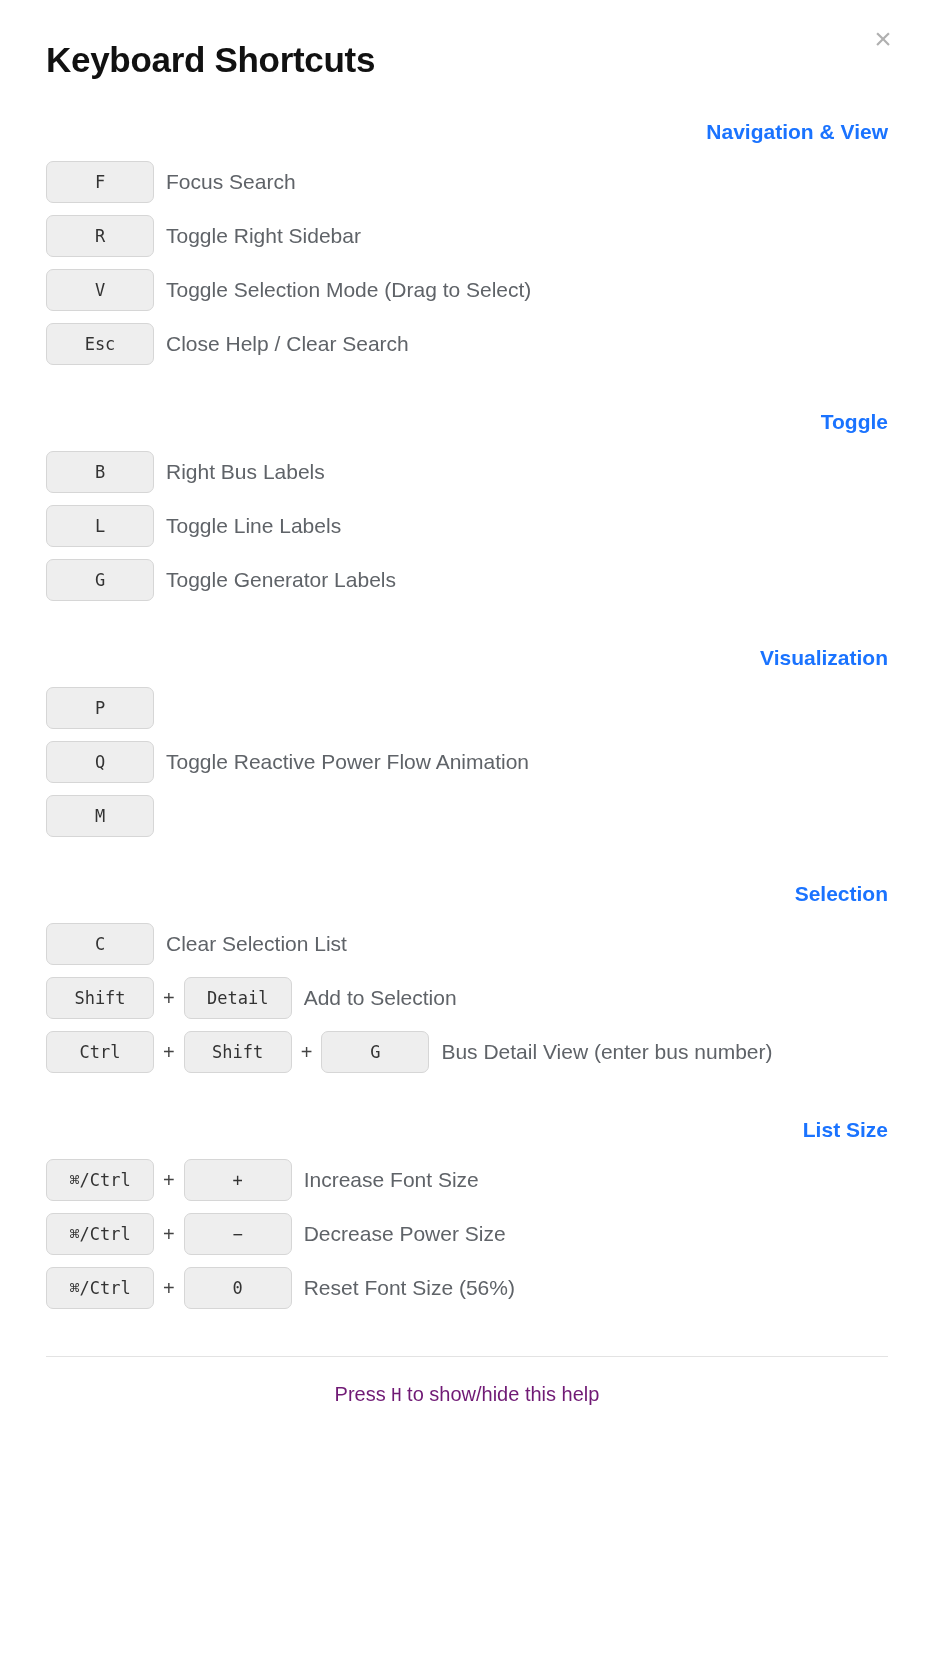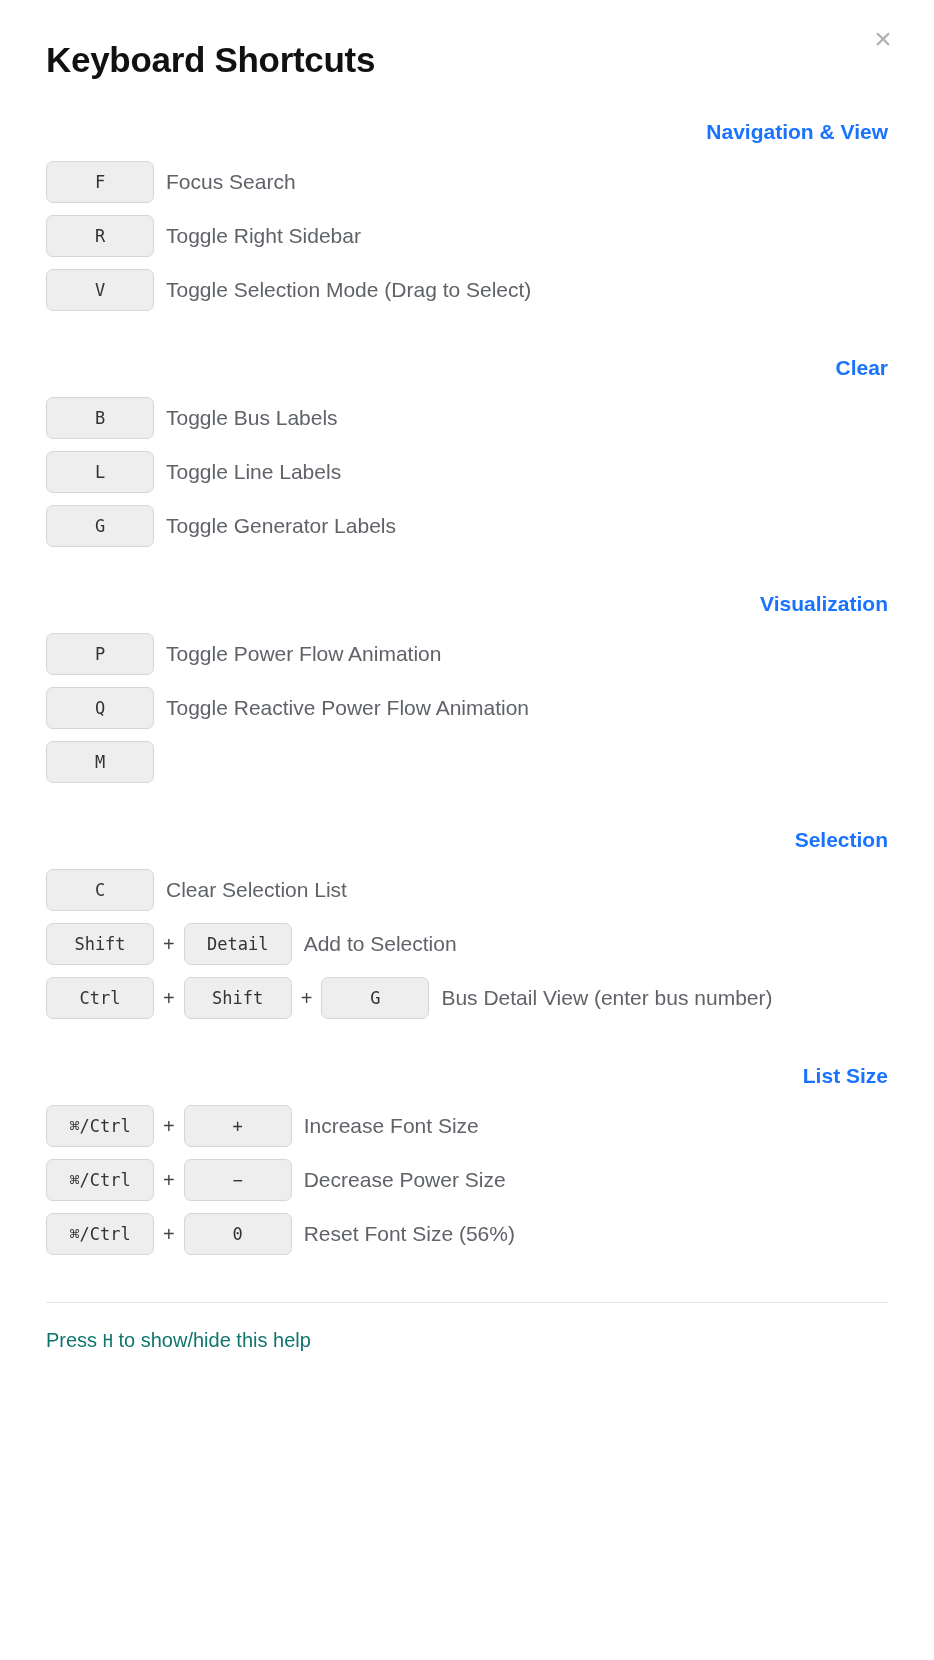--- a/index.html
+++ b/index.html
@@ -98,22 +98,22 @@
     color: #5f6368;
     white-space: nowrap;
   }
 
   .divider {
     margin-top: 46px;
     border-top: 1px solid #e3e3e3;
   }
 
   .footer {
-    text-align: left;
-    color: #0f766e;
+    text-align: center;
+    color: #701a75;
     font-size: 20px;
     padding: 26px 0 30px 0;
   }
   .footer .kbd-inline {
     font-family: "DejaVu Sans Mono", monospace;
     font-size: 17px;
   }
 </style>
 </head>
 <body>
@@ -132,41 +132,44 @@
           <span class="desc">Focus Search</span>
         </div>
         <div class="row">
           <span class="key">R</span>
           <span class="desc">Toggle Right Sidebar</span>
         </div>
         <div class="row">
           <span class="key">V</span>
           <span class="desc">Toggle Selection Mode (Drag to Select)</span>
         </div>
-      </div>
-      <div class="section">
-        <div class="section-title">Clear</div>
+        <div class="row">
+          <span class="key">Esc</span>
+          <span class="desc">Close Help / Clear Search</span>
+        </div>
+      </div>
+      <div class="section">
+        <div class="section-title">Toggle</div>
         <div class="row">
           <span class="key">B</span>
-          <span class="desc">Toggle Bus Labels</span>
+          <span class="desc">Right Bus Labels</span>
         </div>
         <div class="row">
           <span class="key">L</span>
           <span class="desc">Toggle Line Labels</span>
         </div>
         <div class="row">
           <span class="key">G</span>
           <span class="desc">Toggle Generator Labels</span>
         </div>
       </div>
       <div class="section">
         <div class="section-title">Visualization</div>
         <div class="row">
           <span class="key">P</span>
-          <span class="desc">Toggle Power Flow Animation</span>
         </div>
         <div class="row">
           <span class="key">Q</span>
           <span class="desc">Toggle Reactive Power Flow Animation</span>
         </div>
         <div class="row">
           <span class="key">M</span>
         </div>
       </div>
       <div class="section">

